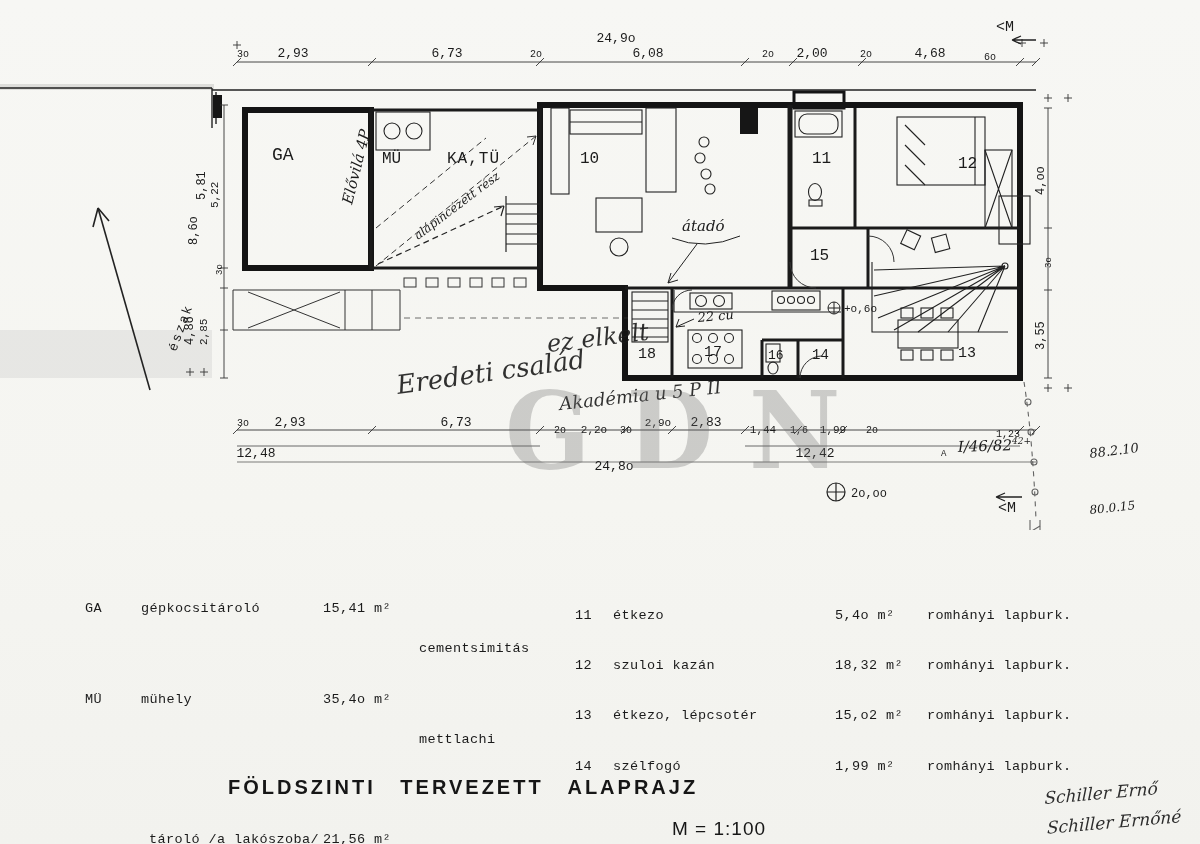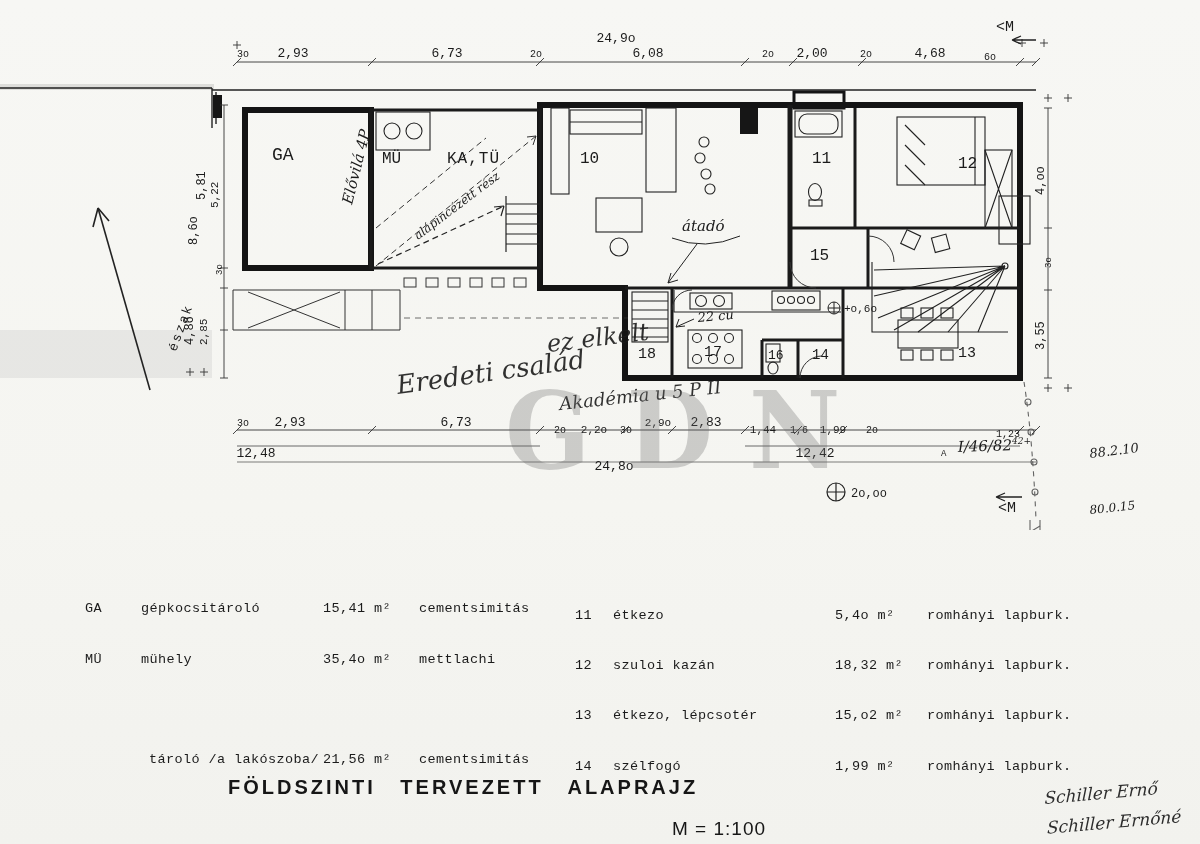--- a/index.html
+++ b/index.html
@@ -20,21 +20,21 @@
     left:505px;top:372px;pointer-events:none;
     font-family:"DejaVu Serif",serif;font-weight:bold;
     font-size:100px;letter-spacing:36px;color:rgba(105,105,105,.30);
     transform:scaleY(1.06);
   }
   
   .legend{font-size:13.5px;line-height:17px;letter-spacing:.4px;white-space:pre;}
   .legend-left{left:85px;top:566px;}
   .legend-right{left:575px;top:574px;line-height:16.8px;}
   .lrow{display:flex;}
-  .ll-code{width:56px;}  .ll-name{width:182px;} .ll-area{width:96px;} .ll-fin{width:170px;}
+  .ll-code{width:56px;}  .ll-name{width:182px;} .ll-area{width:96px;} .ll-fin{width:170px;margin-top:40px;}
   .lr-num{width:38px;}   .lr-name{width:222px;} .lr-area{width:92px;} .lr-fin{width:190px;}
   .gap{height:15px;}
   
   .title{left:228px;top:776px;font-family:Liberation Sans, sans-serif;font-weight:bold;
          font-size:20px;letter-spacing:3px;word-spacing:16px;color:#161616;}
   .scale{left:672px;top:818px;font-family:"Liberation Sans",sans-serif;
          font-size:19px;letter-spacing:1px;color:#161616;}
   .signature{left:1046px;top:782px;transform:rotate(-5deg);
          font-family:"DejaVu Serif",serif;font-style:italic;font-size:17px;color:#2d2d2d;}
   .signature div{margin-bottom:10px;transform:skewX(-6deg);}

